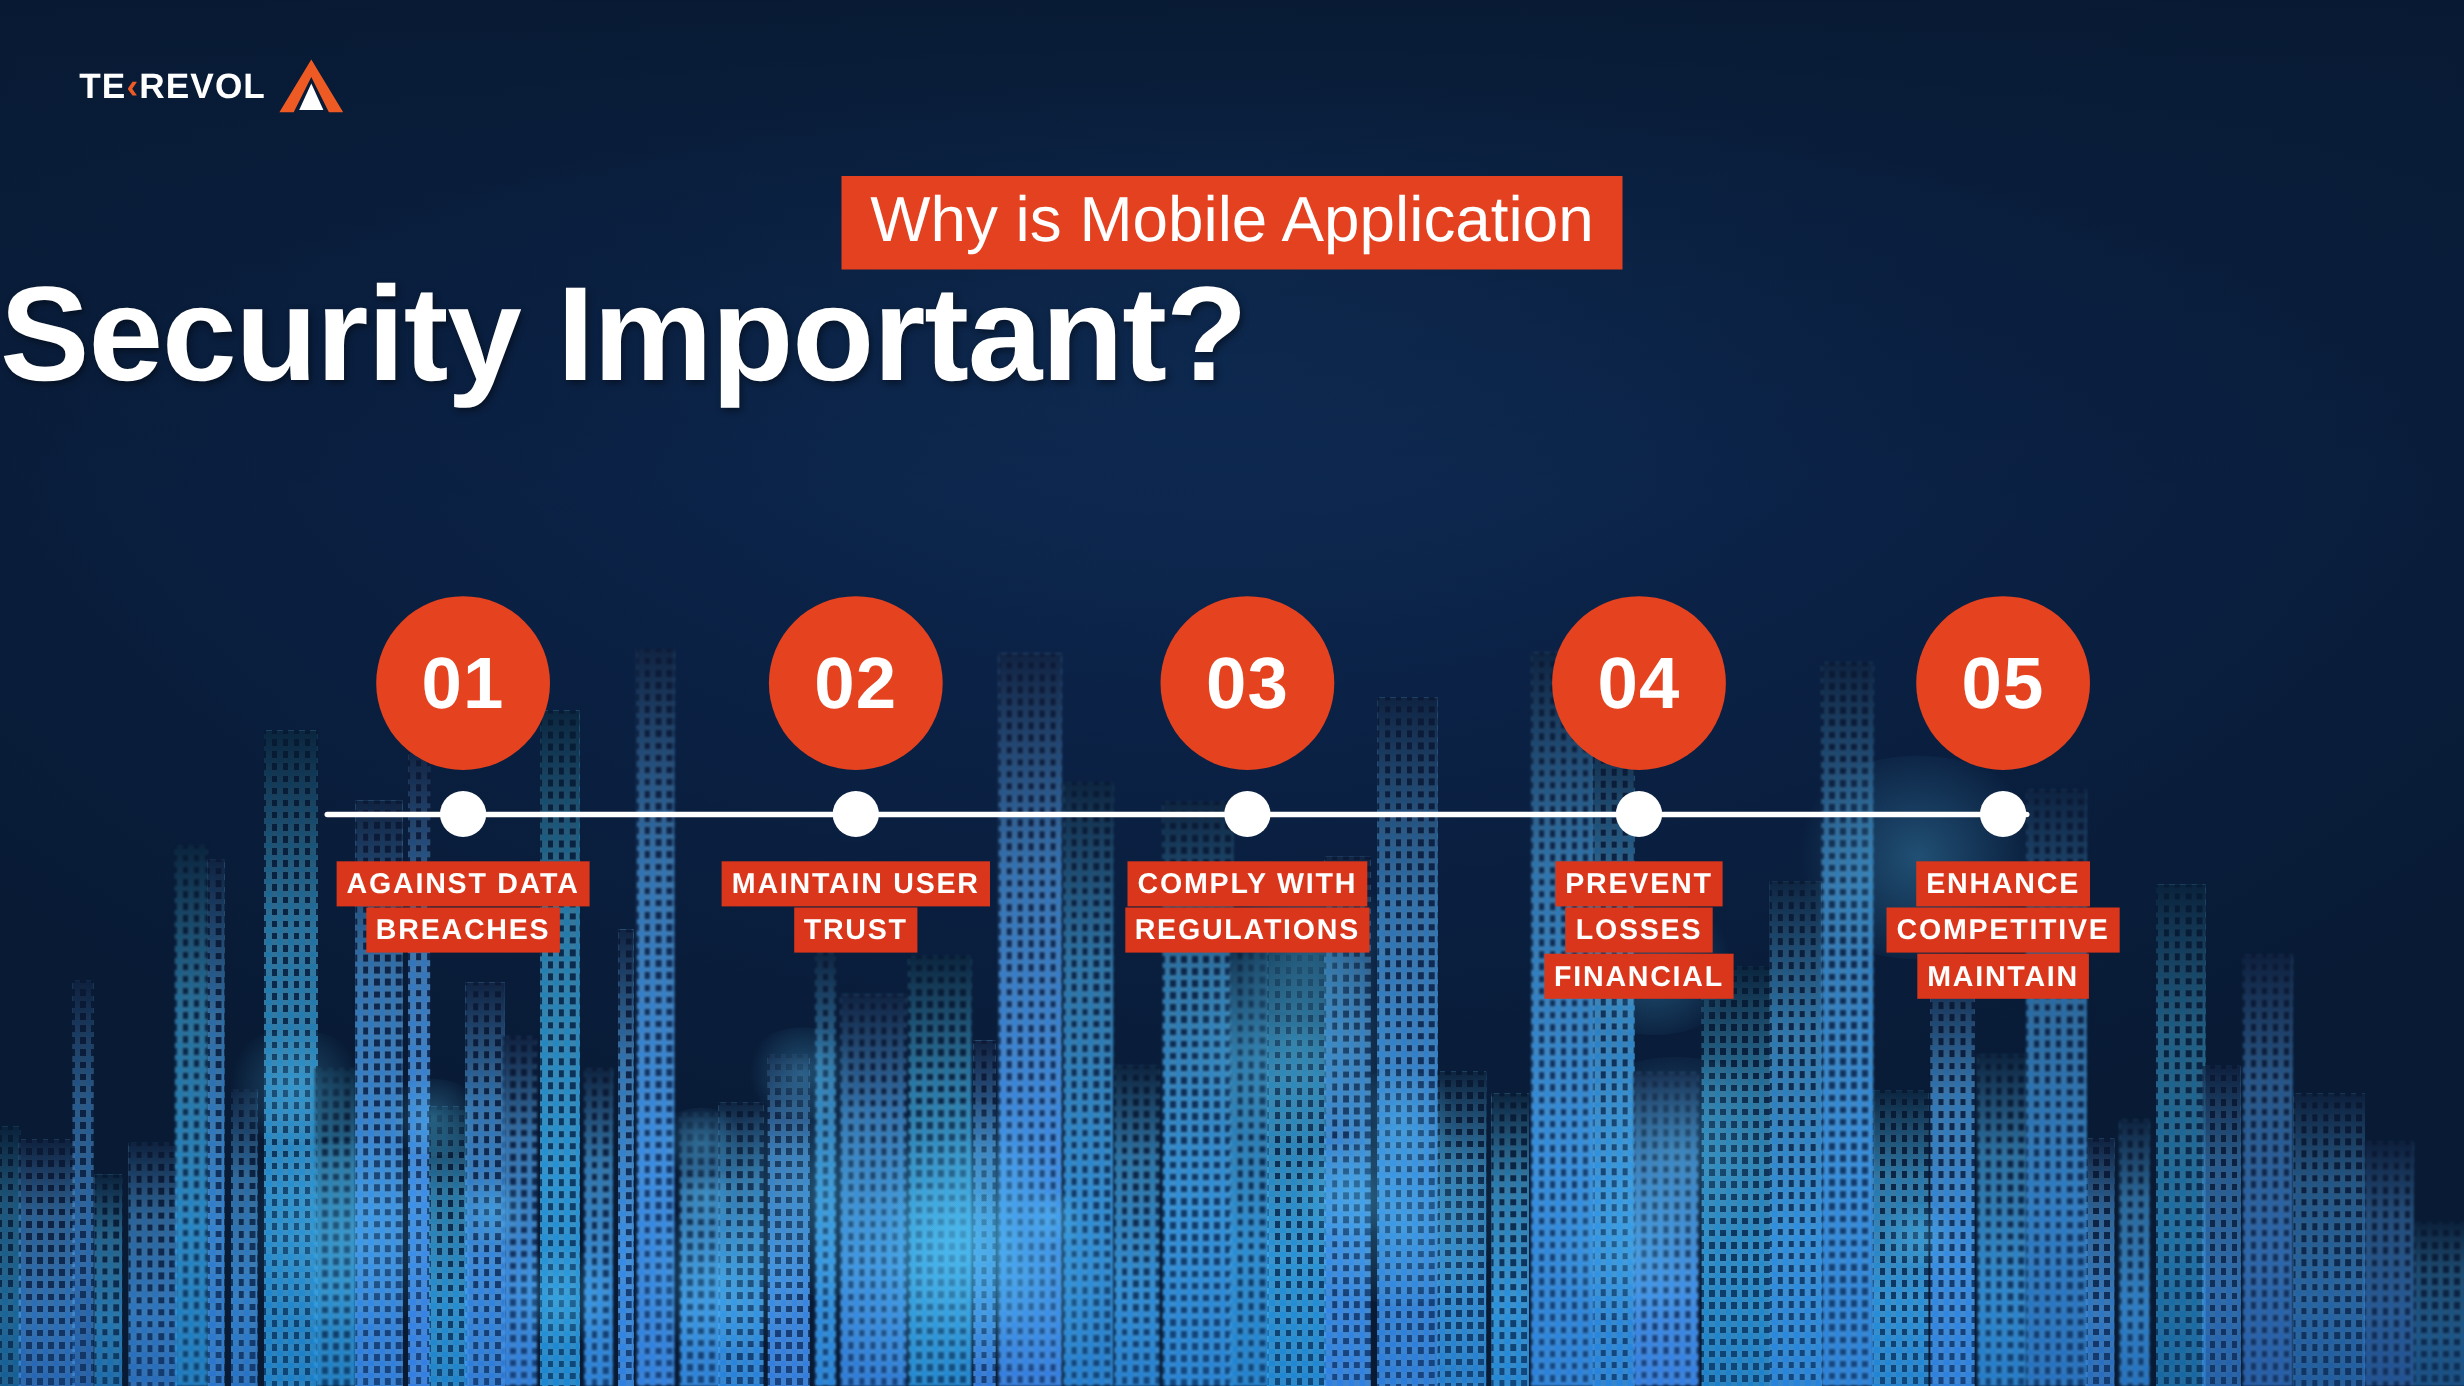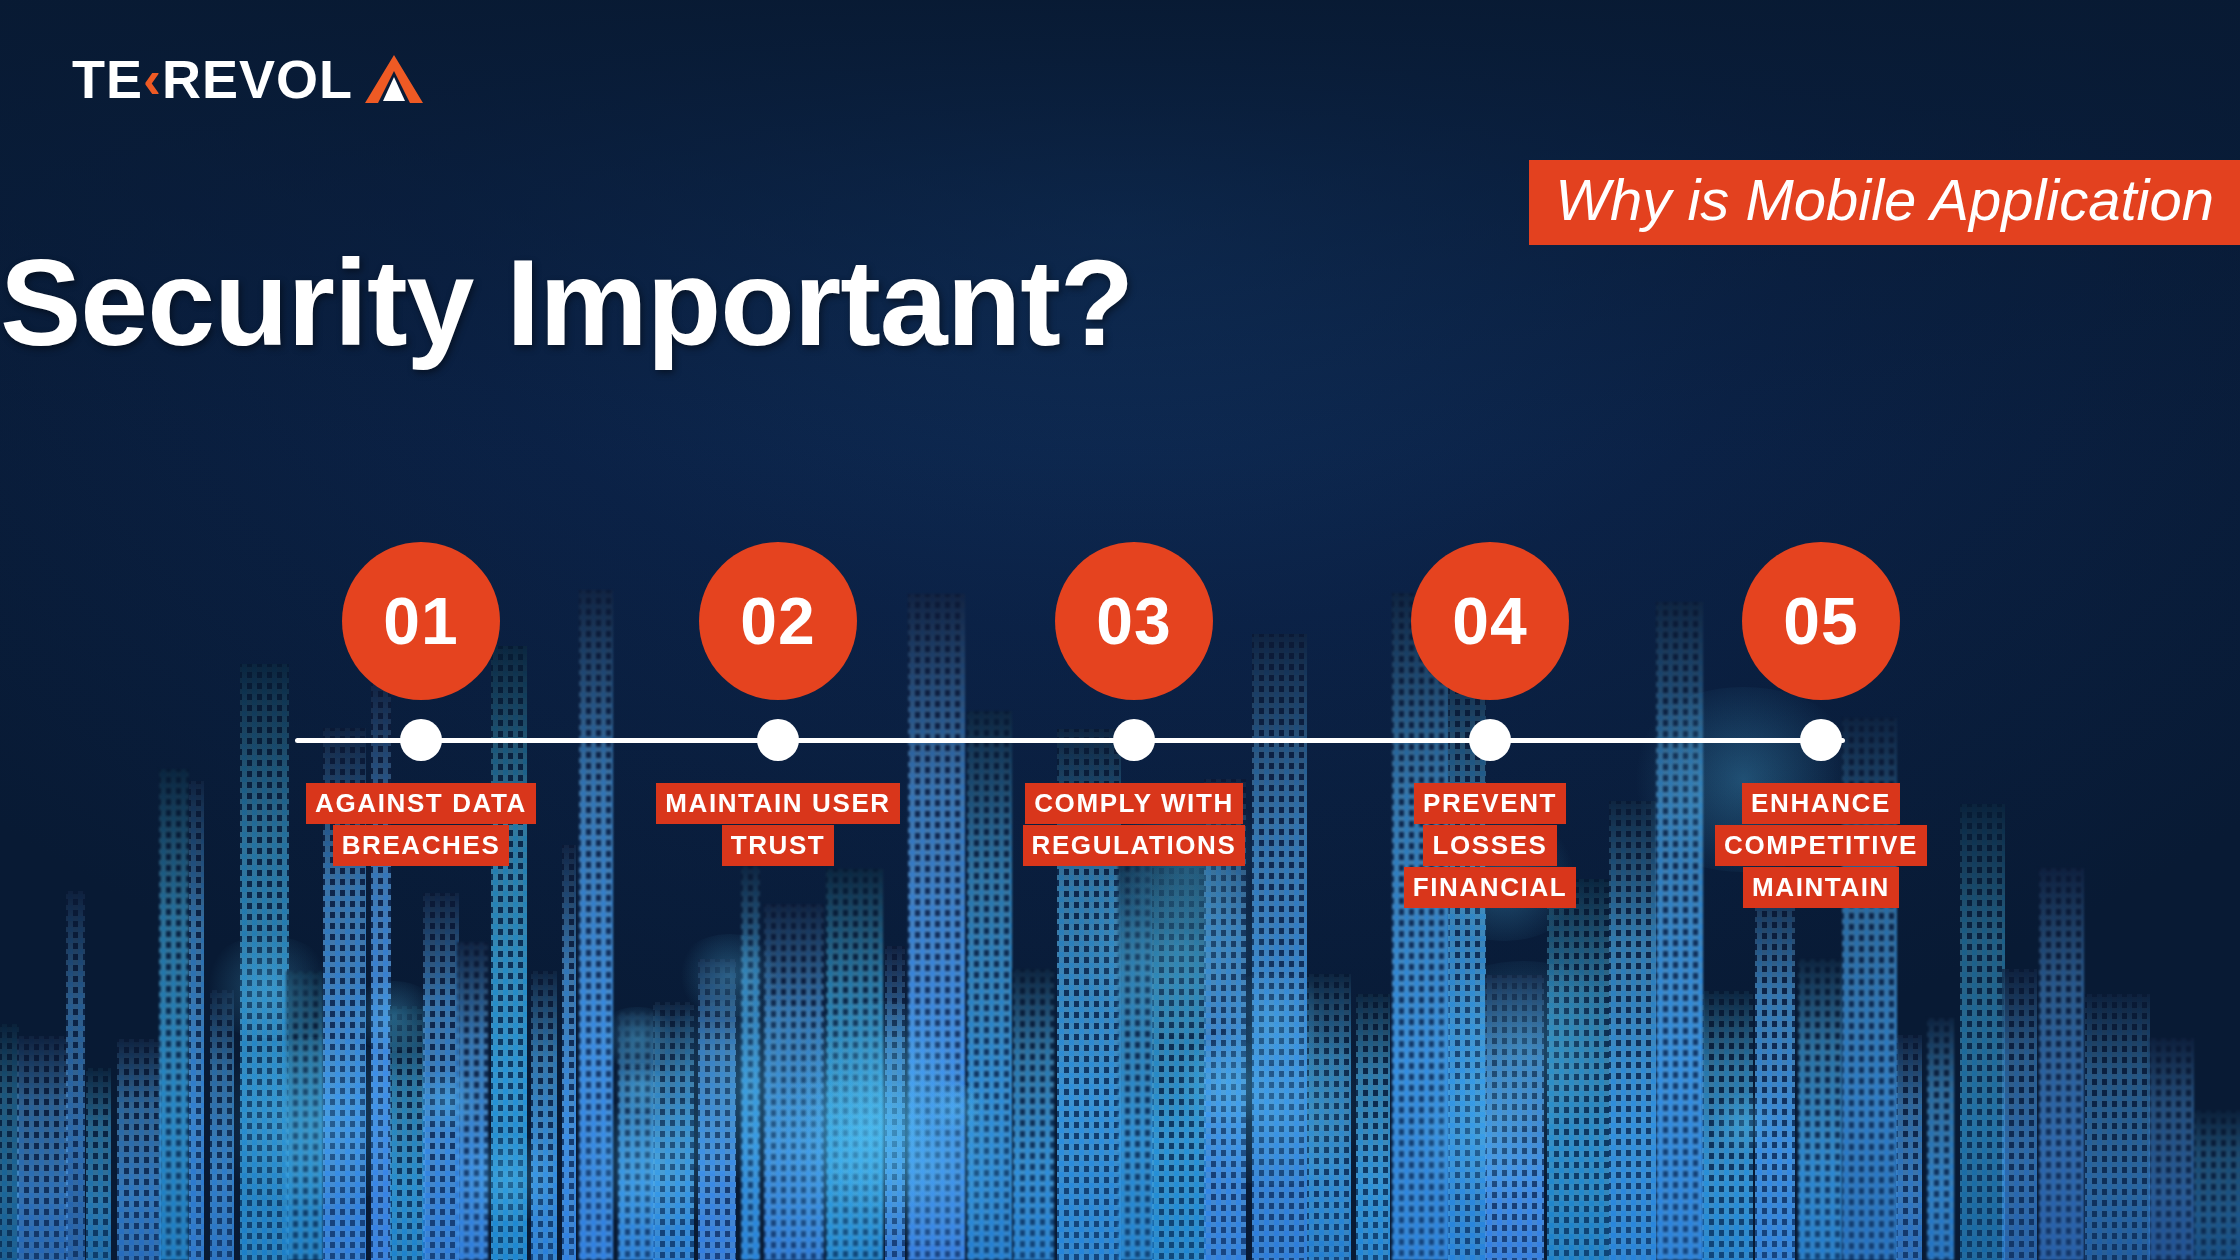--- a/index.html
+++ b/index.html
@@ -61,38 +61,37 @@
   }
 
   
   #logo {
     position:absolute;
     left:72px; top:52px;
     z-index:10;
     display:flex; align-items:center; gap:10px;
   }
   #logoText {
-    font-size:54px;
+    font-size:32px;
     font-weight:bold;
     letter-spacing:1px;
     color:#ffffff;
     line-height:1;
     display:flex;
     align-items:center;
     font-family:"Liberation Sans", sans-serif;
   }
   #logoText .chev { color:#EE5A24; font-weight:bold; }
 
   
   #eyebrow-wrap {
     position:absolute;
     top:160px; left:0; right:0;
-    text-align:right;
+    text-align:center;
     z-index:10;
-    font-style:italic;
   }
   #eyebrow {
     display:inline-block;
     background:#E3411F;
     color:#ffffff;
     font-size:58px;
     font-weight:normal;
     line-height:1.12;
     padding:8px 26px 12px 26px;
     letter-spacing:0px;

